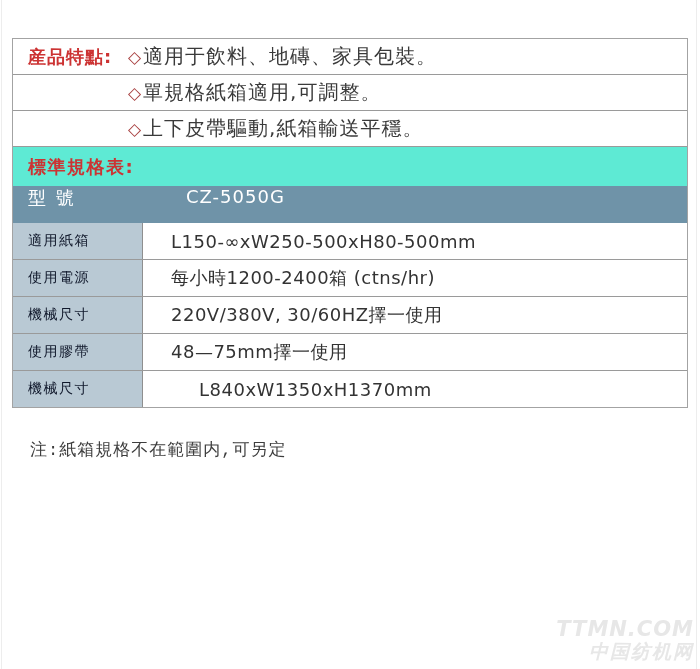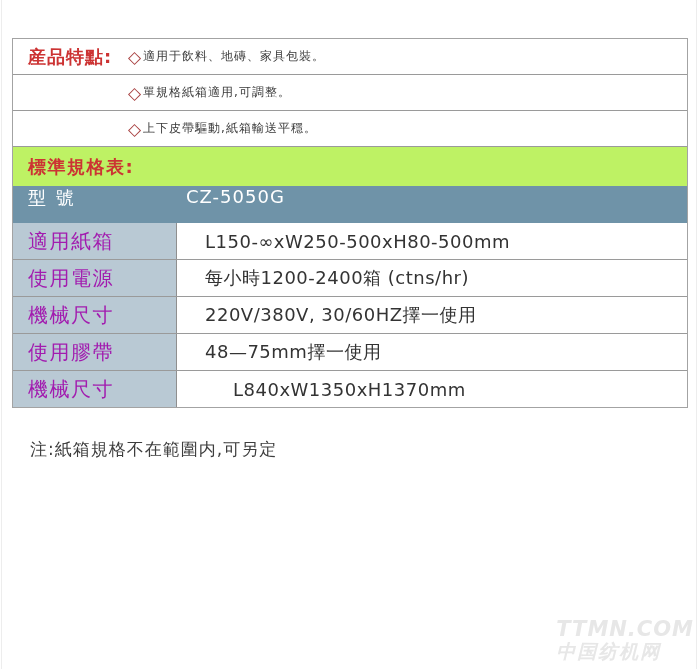--- a/index.html
+++ b/index.html
@@ -54,33 +54,33 @@
     font-size: 18px;
     letter-spacing: 1px;
     white-space: nowrap;
   }
   .diamond {
     color: #a84040;
     font-size: 17px;
     margin-right: 2px;
   }
   .feature-text {
-    font-size: 12px;
+    font-size: 20px;
     letter-spacing: 1px;
     color: #3a3a3a;
     white-space: nowrap;
   }
 
   
   .spec-heading-row {
     height: 39px;
     display: flex;
     align-items: center;
     padding-left: 15px;
-    background: #bef264;
+    background: #5eead4;
   }
   .spec-heading {
     color: #cc3333;
     font-weight: bold;
     font-size: 18px;
     letter-spacing: 1.5px;
   }
 
   
   .spec-header-row {
@@ -107,31 +107,31 @@
   }
   .spec-row {
     height: 36px;
     display: flex;
     align-items: stretch;
     border-bottom: 1px solid #9a9a9a;
     background: #ffffff;
   }
   .spec-row:last-child { border-bottom: none; gap: 28px; }
   .spec-label {
-    width: 164px;
+    width: 130px;
     flex: 0 0 auto;
     box-sizing: border-box;
     background: #b9c9d4;
     border-right: 1px solid #8f8f8f;
     display: flex;
     align-items: center;
     padding-left: 15px;
-    font-size: 20px;
+    font-size: 14px;
     letter-spacing: 1.5px;
-    color: #a21caf;
+    color: #0f172a;
     white-space: nowrap;
   }
   .spec-value {
     flex: 1;
     display: flex;
     align-items: center;
     padding-left: 28px;
     font-size: 18px;
     letter-spacing: 0.5px;
     color: #333333;
@@ -140,28 +140,29 @@
 
   
   .note {
     position: absolute;
     left: 30px;
     top: 438px;
     font-size: 17px;
     letter-spacing: 1px;
     color: #3d3d3d;
     white-space: nowrap;
+    font-family: Liberation Mono, monospace;
   }
 
   
   .watermark {
     position: absolute;
     right: 6px;
     bottom: 6px;
-    text-align: left;
+    text-align: right;
     color: #e7e7e7;
     font-weight: bold;
     font-style: italic;
     line-height: 1.15;
     user-select: none;
   }
   .watermark .wm1 { font-size: 21px; letter-spacing: 1px; }
   .watermark .wm2 { font-size: 19px; letter-spacing: 2px; }
 </style>
 </head>

